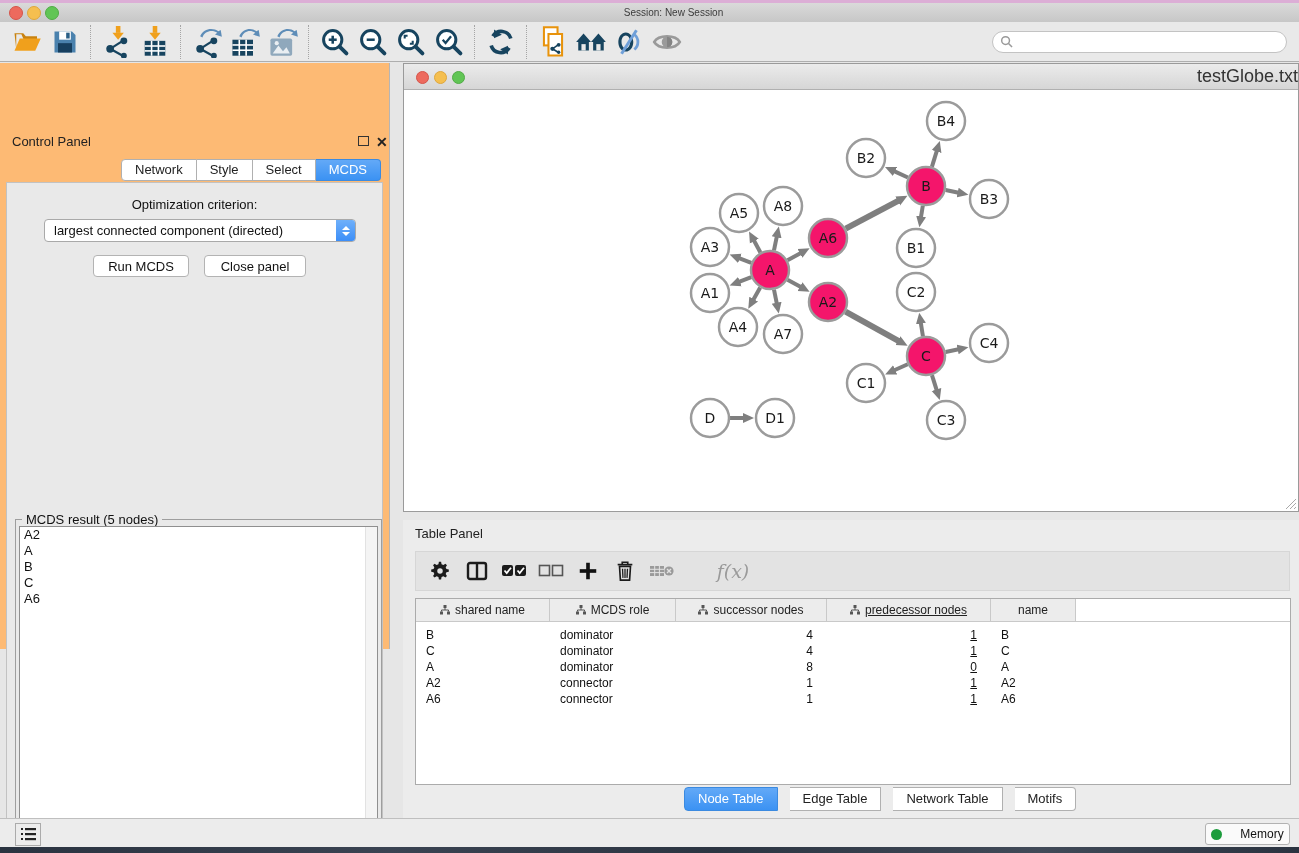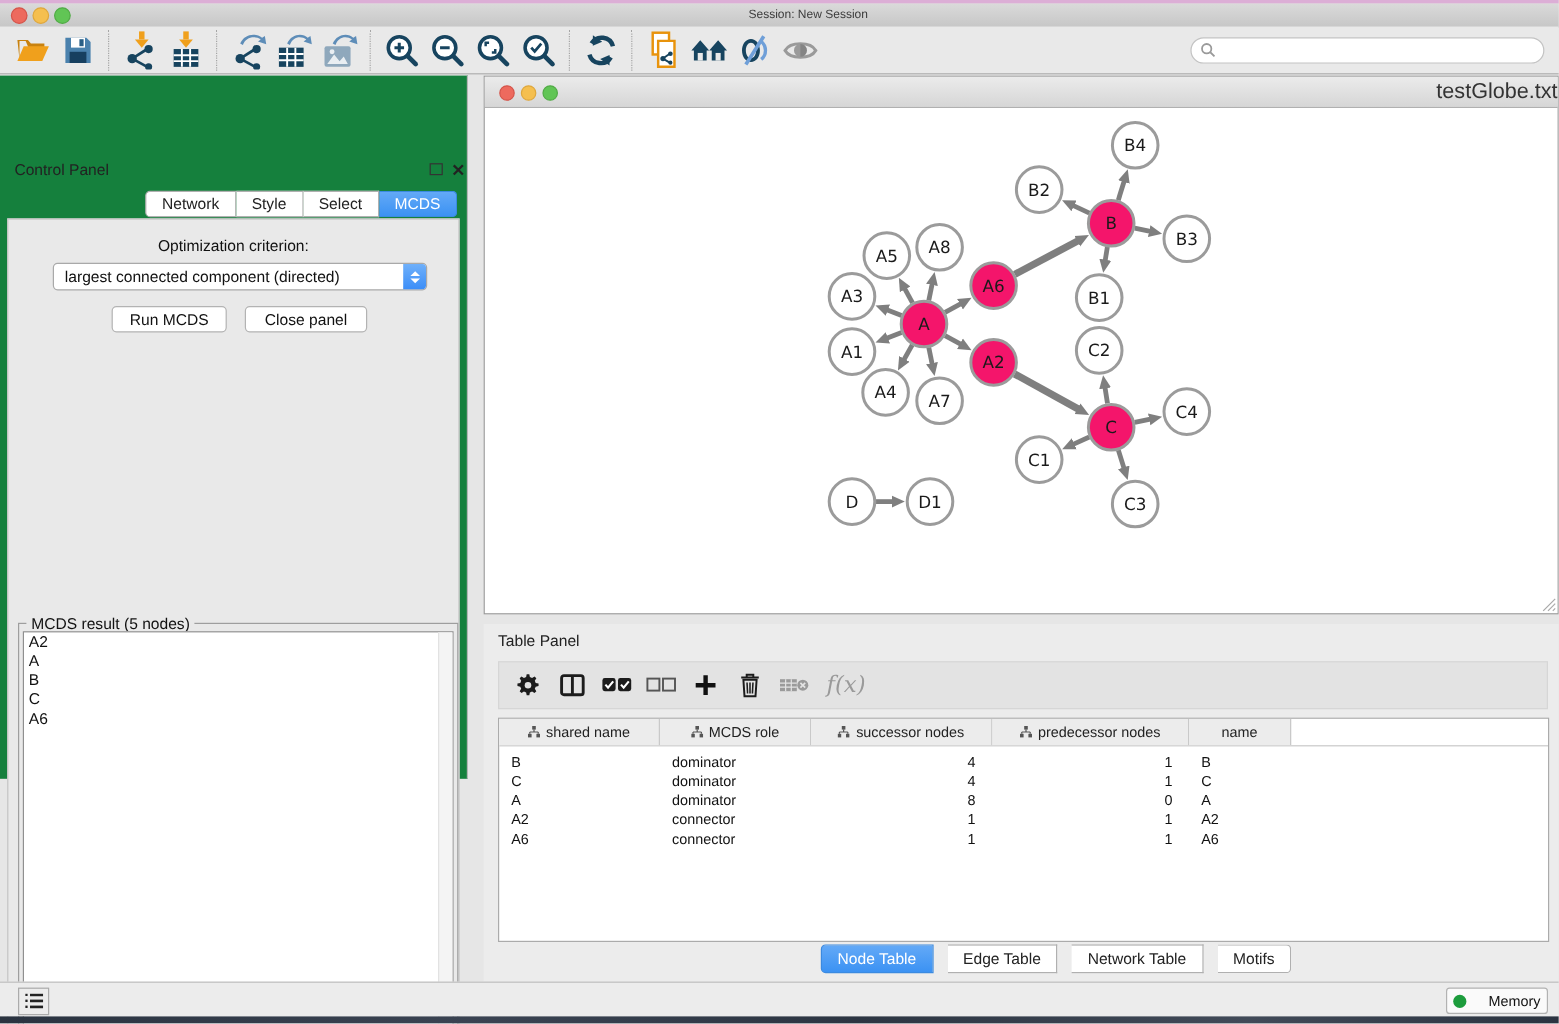--- a/index.html
+++ b/index.html
@@ -19,21 +19,21 @@
   .tl.yellow{background:#f5bf4f;border:1px solid #dfa73c;}
   .tl.green{background:#61c555;border:1px solid #51ab46;}
   .toolbar{left:0;top:22px;width:1299px;height:40px;background:#e9e9e9;
     border-bottom:1px solid #aeaeae;display:flex;align-items:center;padding-left:8px;box-sizing:border-box;}
   .tbtn{width:38px;height:34px;display:flex;align-items:center;justify-content:center;}
   .tsep{width:1px;height:34px;border-left:1px dotted #a5a5a5;margin:0 6px;}
   .searchbox{margin-left:auto;margin-right:12px;width:295px;height:22px;border:1px solid #c3c3c3;
     border-radius:12px;background:#fff;display:flex;align-items:center;padding-left:7px;box-sizing:border-box;}
   .searchbox input{border:none;outline:none;flex:1;font-size:12px;background:transparent;margin-left:4px;}
   
-  .control-panel{left:0;top:63px;width:390px;height:586px;background:#15803d;border-right:1px solid #b5b5b5;box-sizing:border-box;}
+  .control-panel{left:0;top:63px;width:390px;height:586px;background:#fdba74;border-right:1px solid #b5b5b5;box-sizing:border-box;}
   .panel-title{font-size:13px;color:#222;}
   .float-ico{width:9px;height:8px;border:1.5px solid #333;display:inline-block;}
   .close-ico{font-size:14px;font-weight:bold;color:#222;line-height:10px;}
   .cp-tabs{left:77px;top:96px;display:flex;margin-left:44px;}
   .seg{height:20px;line-height:20px;font-size:13px;color:#222;background:#fff;
     border:1px solid #b0b0b0;border-left:none;padding:0 13px;}
   .seg.first{border-left:1px solid #b0b0b0;border-radius:4px 0 0 4px;}
   .seg.last{border-radius:0 4px 4px 0;}
   .seg.active{background:linear-gradient(#63a9f7,#3b92f3);color:#fff;border-color:#3b8ae0;}
   .cp-box{left:6px;top:119px;width:377px;height:682px;background:#e9e9e9;border:1px solid #c2c2c2;box-sizing:border-box;}
@@ -66,21 +66,21 @@
   .tp-toolbar{left:12px;top:31px;width:875px;height:40px;background:#e3e3e3;border:1px solid #d6d6d6;
     display:flex;align-items:center;padding-left:10px;gap:9px;box-sizing:border-box;}
   .tp-ico{width:28px;height:28px;display:flex;align-items:center;justify-content:center;}
   .fx{font-family:"DejaVu Serif",serif;font-style:italic;font-size:19px;color:#9a9a9a;}
   .tbl{left:12px;top:78px;width:876px;height:187px;background:#fff;border:1px solid #ababab;box-sizing:border-box;overflow:hidden;}
   .tbl-head{display:flex;height:22px;border-bottom:1px solid #c9c9c9;}
   .th{background:#ececec;border-right:1px solid #c9c9c9;display:flex;align-items:center;justify-content:center;
     gap:5px;font-size:12px;color:#222;box-sizing:border-box;}
   .tbl-row{display:flex;height:16px;align-items:center;}
   .td{font-size:12px;color:#111;box-sizing:border-box;white-space:nowrap;}
-  .c0{width:134px;} .c1{width:126px;} .c2{width:151px;} .c3{width:164px;} .c4{width:85px;}
+  .c0{width:134px;} .c1{width:126px;} .c2{width:151px;} .c3{width:164px;text-decoration:underline;} .c4{width:85px;}
   .td.l{padding-left:10px;text-align:left;} .td.r{padding-right:14px;text-align:right;}
   .tp-tabs{left:269px;top:267px;display:flex;}
   .tp-seg{height:22px;line-height:22px;margin-left:12px;}
   
   .statusbar{left:0;top:818px;width:1299px;height:29px;background:#ececec;border-top:1px solid #bfbfbf;box-sizing:border-box;}
   .sb-btn{left:15px;top:4px;width:26px;height:23px;border:1px solid #ababab;background:#ececec;
     display:flex;align-items:center;justify-content:center;box-sizing:border-box;}
   .mem-btn{right:9px;top:4px;width:85px;height:22px;border:1px solid #b2b2b2;background:#fafafa;border-radius:3px;
     display:flex;align-items:center;justify-content:center;gap:18px;font-size:12px;color:#111;box-sizing:border-box;}
   .mem-dot{width:11px;height:11px;border-radius:50%;background:#1c9c3c;}
@@ -440,21 +440,21 @@
         <g stroke="#e3e3e3" stroke-width="1">
             <line x1="1" y1="6.3" x2="15" y2="6.3"></line>
             <line x1="1" y1="9.6" x2="15" y2="9.6"></line>
             <line x1="5.7" y1="3" x2="5.7" y2="13"></line>
             <line x1="10.4" y1="3" x2="10.4" y2="13"></line>
           </g>
         <circle cx="20" cy="8" r="4.6" fill="#9a9a9a"></circle>
         <path d="M18 6 l4 4 M22 6 l-4 4" stroke="#e3e3e3" stroke-width="1.4"></path>
       </svg>
     </div>
-    <div class="tp-ico" style="width:40px;">
+    <div class="tp-ico" style="width:40px;margin-left:28px;">
       <span class="fx">f(x)</span>
     </div>
   </div>
 
   <div class="abs tbl">
     <div class="tbl-head">
       <div class="th c0">
         <svg width="10" height="10" viewBox="0 0 10 10">
             <rect x="3.5" y="0" width="3" height="3" fill="#555"></rect>
             <line x1="5" y1="3" x2="5" y2="5" stroke="#555"></line>

